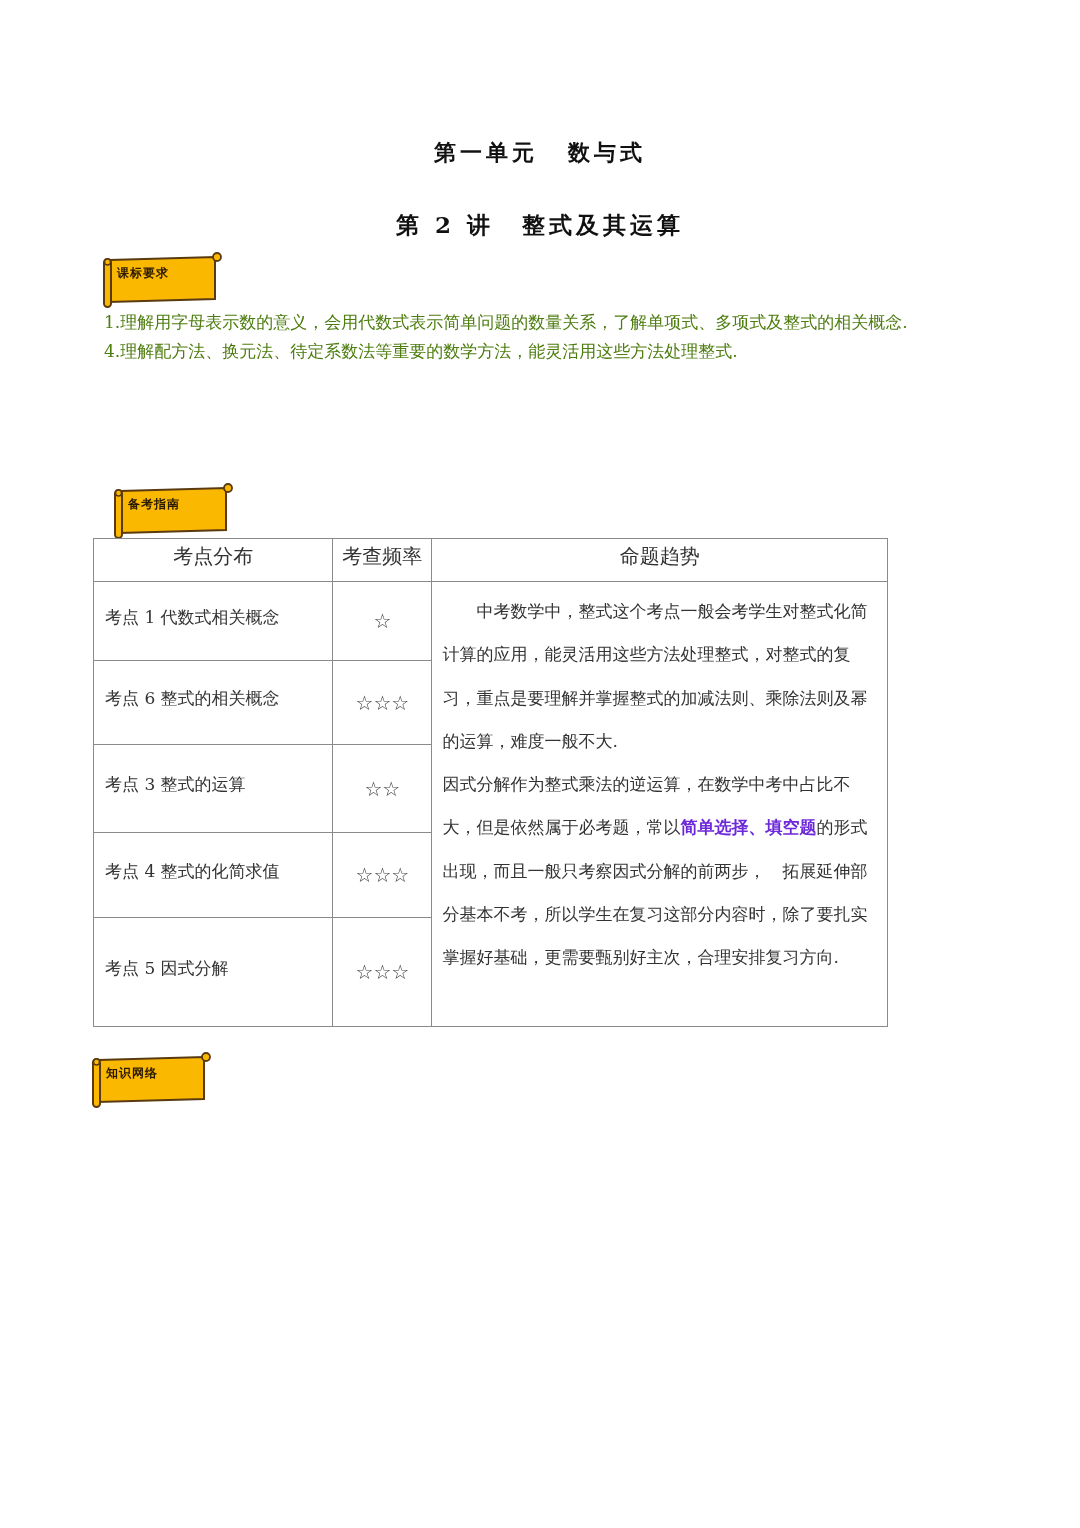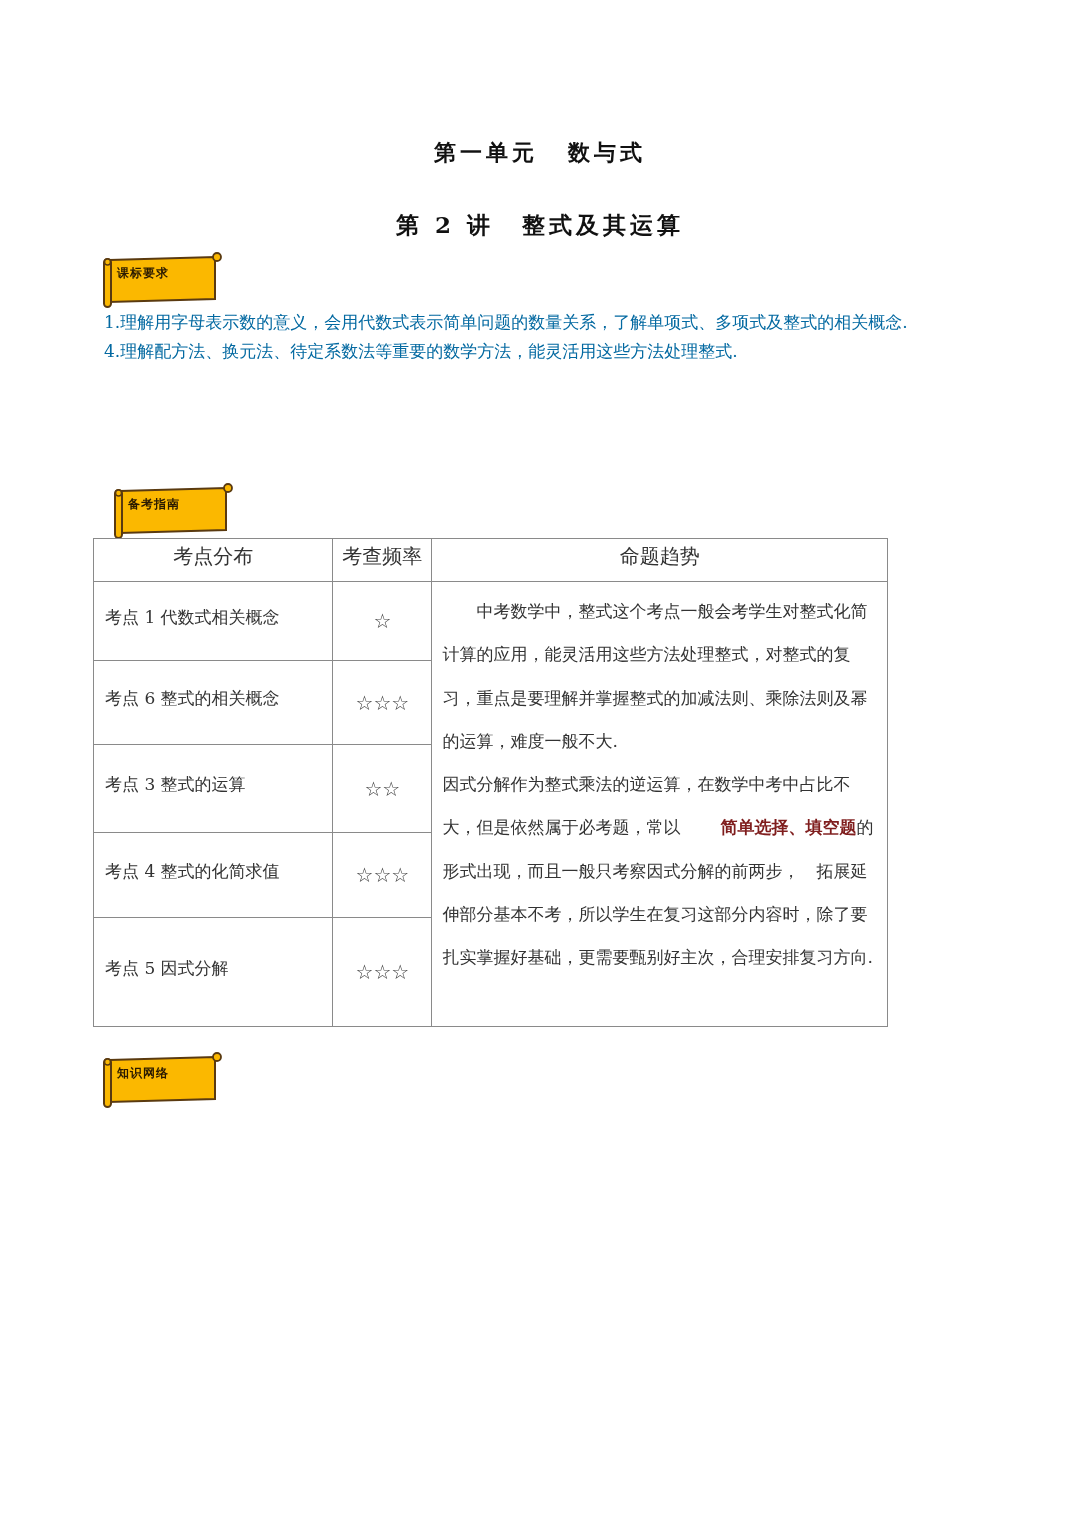--- a/index.html
+++ b/index.html
@@ -48,21 +48,21 @@
       letter-spacing: 1px;
     }
 
     .req-list {
       position: absolute;
       left: 104px;
       top: 308px;
       width: 876px;
       font-size: 17px;
       line-height: 29px;
-      color: #0369a1;
+      color: #4d7c0f;
     }
     .req-list p { margin: 0; }
 
     table.guide {
       position: absolute;
       left: 93px;
       top: 538px;
       width: 795px;
       border-collapse: collapse;
       font-size: 17px;
@@ -99,21 +99,21 @@
     }
     td.trend {
       vertical-align: top;
       padding: 8px 10px 10px 10px !important;
       font-size: 17px;
       line-height: 43.3px;
       color: #333;
     }
     td.trend p { margin: 0; }
     td.trend .indent { text-indent: 2em; }
-    td.trend b { color: #7f1d1d; font-family: "DejaVu Sans", sans-serif; margin-left: 40px; }
+    td.trend b { color: #6d28d9; font-family: "DejaVu Sans", sans-serif; }
   </style>
 </head>
 <body>
 
 <div class="title title-unit">
   <span>第一单元</span><span class="gap"></span><span>数与式</span>
 </div>
 <div class="title title-lecture">
   <span>第 2 讲</span><span class="gap"></span><span>整式及其运算</span>
 </div>
@@ -177,21 +177,21 @@
       <td class="topic"><span>考点 4  整式的化简求值</span></td>
       <td class="freq">☆☆☆</td>
     </tr>
     <tr style="height:109px;">
       <td class="topic"><span>考点 5 因式分解</span></td>
       <td class="freq">☆☆☆</td>
     </tr>
   </tbody>
 </table>
 
-<div class="banner" style="left:101px; top:1051px;">
+<div class="banner" style="left:90px; top:1051px;">
   <svg width="124" height="58" viewBox="0 0 124 58">
     <path d="M8 9 L114 6 L114 48 L8 51 Z" fill="#fbb800" stroke="#5a3a10" stroke-width="2"></path>
     <rect x="3" y="8" width="7" height="48" rx="3.5" fill="#fbb800" stroke="#5a3a10" stroke-width="2"></rect>
     <circle cx="6.5" cy="11" r="3" fill="#fbb800" stroke="#5a3a10" stroke-width="1.5"></circle>
     <circle cx="116" cy="6" r="4" fill="#fbb800" stroke="#5a3a10" stroke-width="1.8"></circle>
   </svg>
   <span class="banner-label">知识网络</span>
 </div>
 
 </body></html>

